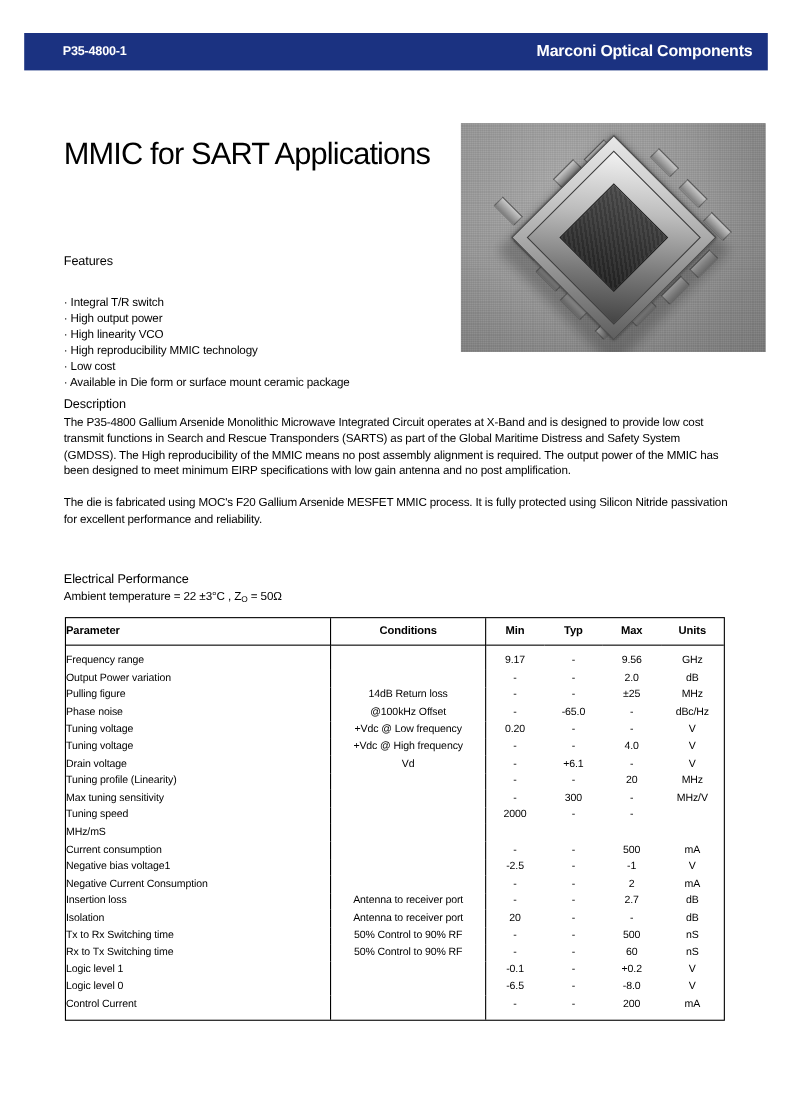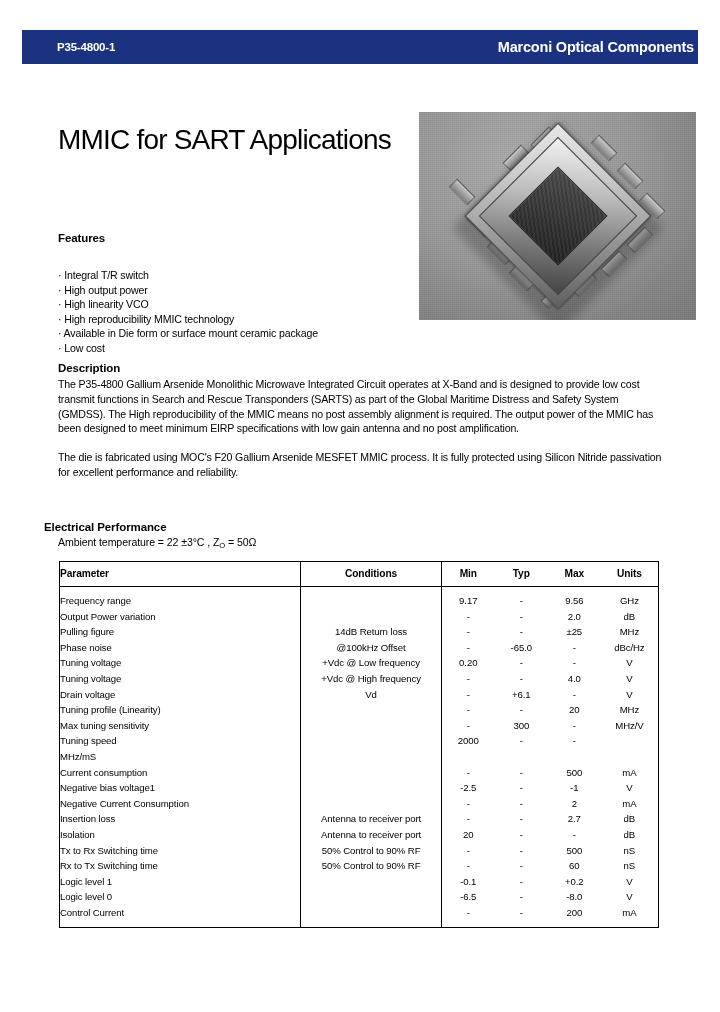--- a/index.html
+++ b/index.html
@@ -28,21 +28,21 @@
     position: absolute;
     left: 22px;
     top: 30px;
     width: 676px;
     height: 34px;
     background: #1b3281;
     display: flex;
     align-items: center;
     justify-content: space-between;
     box-sizing: border-box;
-    padding: 0 4px 0 35px;
+    padding: 0 14px 0 35px;
   }
   .header-doc-id {
     color: #ffffff;
     font-size: 11.5px;
     font-weight: bold;
     letter-spacing: -0.2px;
   }
   .header-company {
     color: #ffffff;
     font-size: 14.5px;
@@ -130,21 +130,21 @@
     transform: translate(-50%,-50%) rotate(45deg);
     width: 150px; height: 150px;
     background: rgba(40,40,40,0.30);
     filter: blur(5px);
   }
 
   
   .section-head {
     position: absolute;
     font-size: 11.5px;
-    font-weight: bold;
+    font-weight: normal;
     letter-spacing: -0.1px;
   }
 
   #features-head { left: 58px; top: 232px; }
   .features-list {
     position: absolute;
     left: 58px;
     top: 247px;
     width: 350px;
     margin-top: 21px;
@@ -164,21 +164,21 @@
     width: 606px;
   }
   .desc-block p {
     margin: 0 0 14px 0;
     font-size: 10.6px;
     line-height: 14.8px;
     letter-spacing: -0.15px;
     text-align: left;
   }
 
-  #electrical-head { left: 44px; top: 521px; text-align: center; }
+  #electrical-head { left: 58px; top: 521px; text-align: center; }
   .ambient-line {
     position: absolute;
     left: 58px;
     top: 536px;
     font-size: 10.6px;
     letter-spacing: -0.1px;
   }
   .ambient-line sub {
     font-size: 7.6px;
     vertical-align: -2px;
@@ -270,22 +270,22 @@
       </div>
     </div>
   </div>
 
   <div class="section-head" id="features-head">Features</div>
   <div class="features-list">
     <div class="feat">· Integral T/R switch</div>
     <div class="feat">· High output power</div>
     <div class="feat">· High linearity VCO</div>
     <div class="feat">· High reproducibility MMIC technology</div>
+    <div class="feat">· Low cost</div>
     <div class="feat">· Available in Die form or surface mount ceramic package</div>
-    <div class="feat">· Low cost</div>
   </div>
 
   <div class="section-head" id="description-head">Description</div>
   <div class="desc-block">
     <p>The P35-4800 Gallium Arsenide Monolithic Microwave Integrated Circuit operates at X-Band and is designed to provide low cost transmit functions in Search and Rescue Transponders (SARTS) as part of the Global Maritime Distress and Safety System (GMDSS).  The High reproducibility of the MMIC means no post assembly alignment is required.  The output power of the MMIC has been designed to meet minimum EIRP specifications with low gain antenna and no post amplification.</p>
     <p>The die is fabricated using MOC's F20 Gallium Arsenide MESFET MMIC process.  It is fully protected using Silicon Nitride passivation for excellent performance and reliability.</p>
   </div>
 
   <div class="section-head" id="electrical-head">Electrical  Performance</div>
   <div class="ambient-line"><span>Ambient temperature = 22 ±3°C , Z</span><sub>O</sub><span> = 50Ω</span></div>

